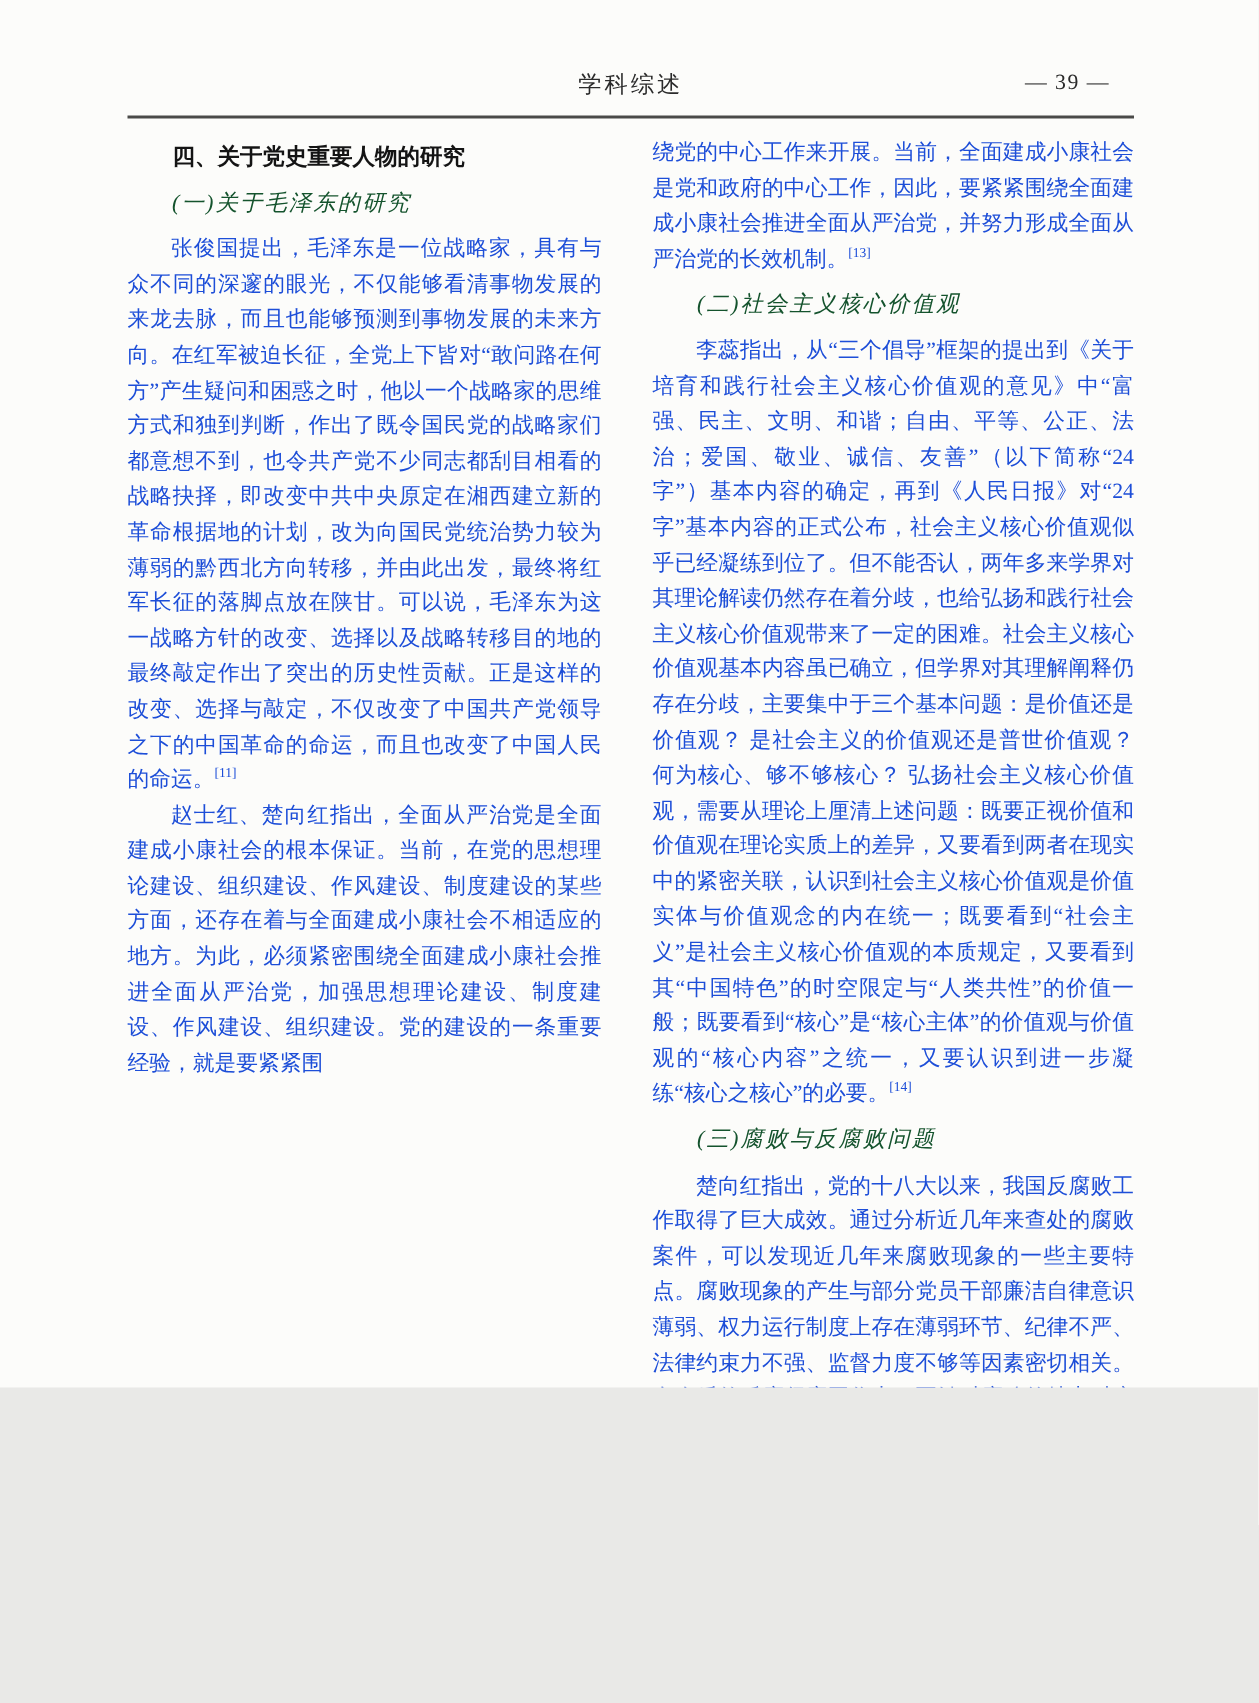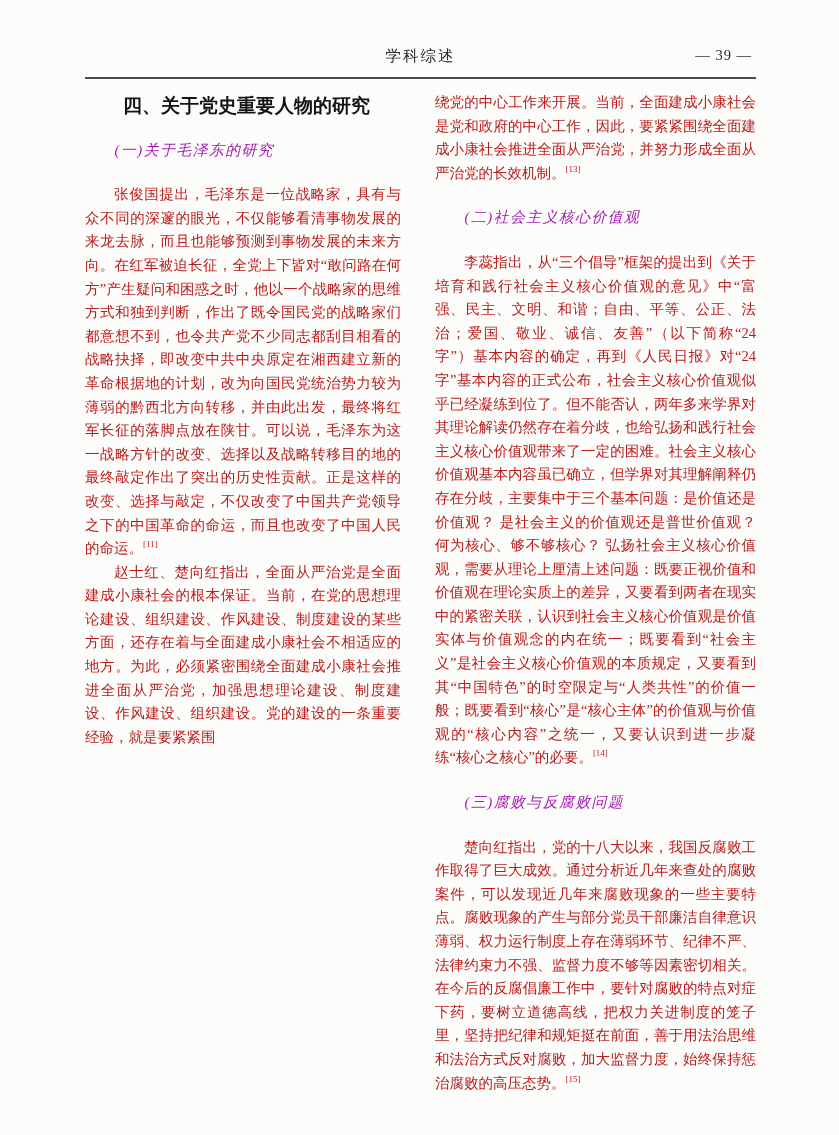--- a/index.html
+++ b/index.html
@@ -3,36 +3,36 @@
 <meta charset="utf-8">
 <style>
   html,body{margin:0;padding:0;}
   body{
     width:839px;height:1135px;
     background:#e9e9e7;
     font-family:"Liberation Serif","DejaVu Serif",serif;
   }
   .page{
     position:relative;
-    width:839px;height:1135px;
+    width:839px;height:925px;
     background:#fcfcfa;
     color:#1c1c1c;
     overflow:hidden;
   }
   
   .running-head{
     position:absolute;top:46px;left:85px;width:671px;height:26px;
   }
   .running-title{
     position:absolute;left:0;right:0;top:0;
     text-align:center;
     font-size:15.5px;letter-spacing:2px;color:#2b2b2b;
   }
   .page-number{
-    position:absolute;right:4px;top:1px;
+    position:absolute;right:16px;top:1px;
     font-size:14.5px;letter-spacing:1px;color:#2b2b2b;
   }
   .header-rule{
     position:absolute;top:77px;left:85px;width:671px;height:0;
     border-top:2px solid #4a4a48;
   }
   
   .content{
     position:absolute;top:91px;left:85px;
     display:flex;gap:34px;
@@ -40,42 +40,42 @@
   .col{display:block;}
   .col-left{width:316px;}
   .col-right{width:321px;}
   .para{
     margin:0;
     font-size:14.5px;
     line-height:23.6px;
     text-align:justify;
     text-justify:inter-ideograph;
     text-indent:2em;
-    color:#b91c1c;
+    color:#1d4ed8;
   }
   .para.continuation{text-indent:0;}
   .h-main{
     margin:3px 0 6px 0;
-    font-family:Liberation Serif, serif;
+    font-family:Liberation Mono, monospace;
     font-weight:bold;
-    font-size:19px;
+    font-size:15px;
     line-height:23.6px;
     text-indent:2em;
     text-align:justify;
     color:#141414;
   }
   .h-sub{
-    margin:21px 0;
+    margin:7px 0;
     font-size:14.8px;
     font-style:italic;
     font-weight:normal;
     letter-spacing:1.5px;
     line-height:23.6px;
     text-indent:2em;
-    color:#a21caf;
+    color:#14532d;
   }
   sup.ref{
     font-size:9px;
     line-height:0;
     letter-spacing:0;
     vertical-align:super;
   }
 </style>
 </head>
 <body>

